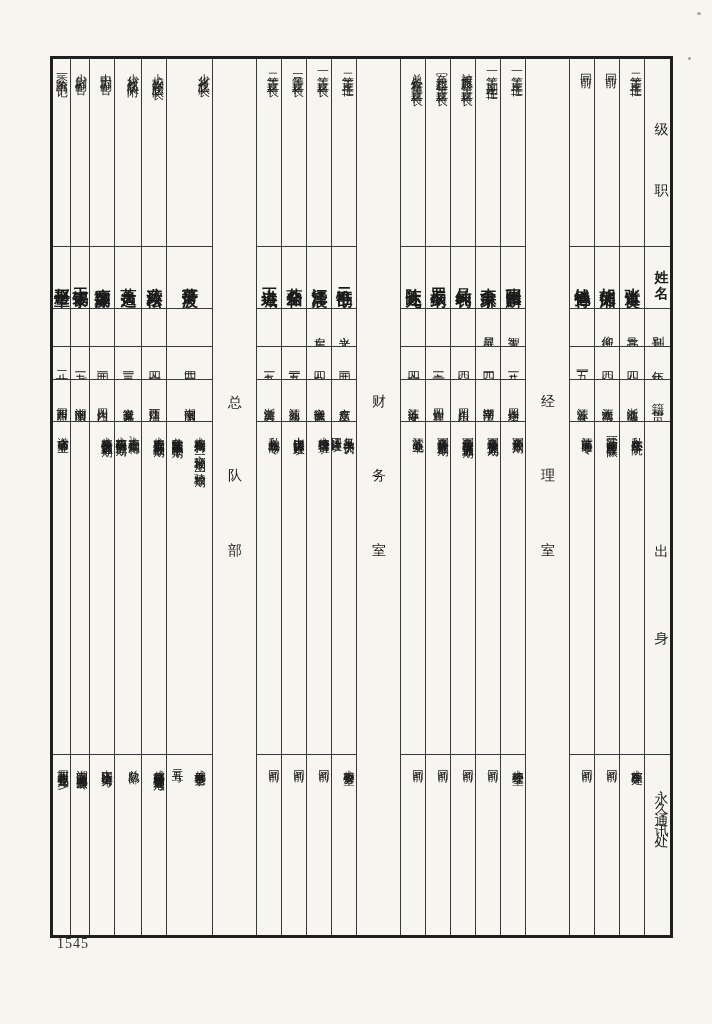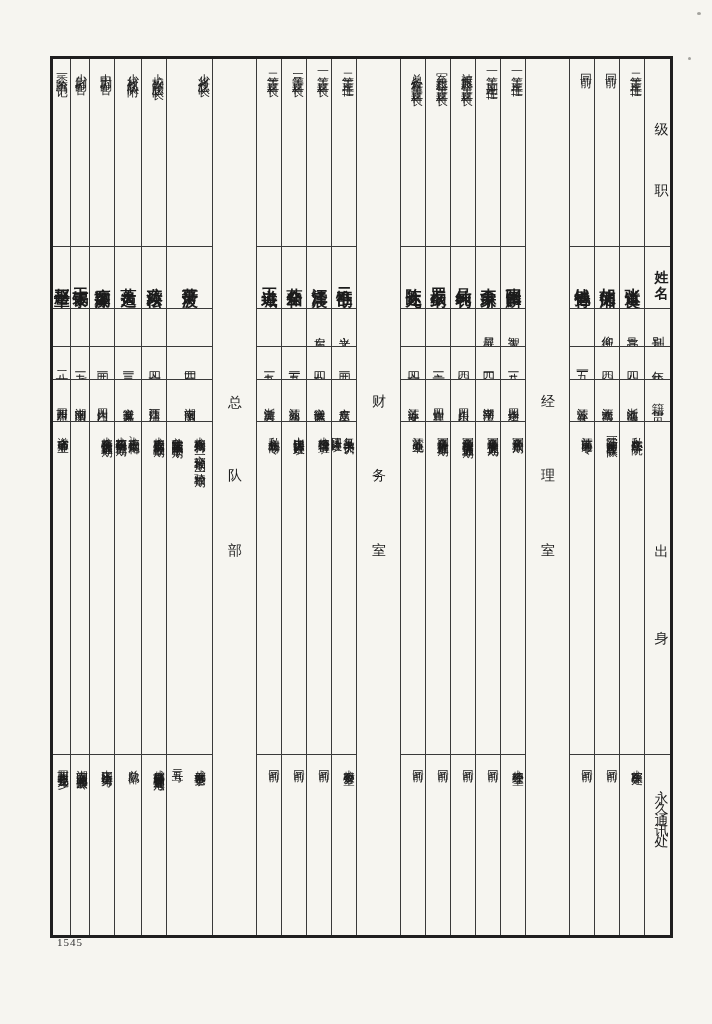--- a/index.html
+++ b/index.html
@@ -72,21 +72,21 @@
   .section-cell{
     flex:1;writing-mode:vertical-rl;text-orientation:upright;
     font-size:14px;letter-spacing:74px;padding-top:324px;
     display:block;text-align:left;
   }
   .section-cell{text-indent:0;}
   .col-section .section-cell{margin:0 auto;}
 
   .page-number{
     position:absolute;left:57px;top:936px;
-    font-size:11px;letter-spacing:1px;color:#2e2e2e;font-family:Liberation Serif, serif;
+    font-size:14px;letter-spacing:1px;color:#2e2e2e;font-family:Liberation Serif, serif;
   }
   .speck{position:absolute;background:#6b6b66;border-radius:50%;opacity:.6;}
   .speck1{left:697px;top:12px;width:4px;height:3px;}
   .speck2{left:688px;top:57px;width:3px;height:3px;}
 </style>
 </head>
 <body>
 
 <div class="page-frame">
   <div class="roster">

